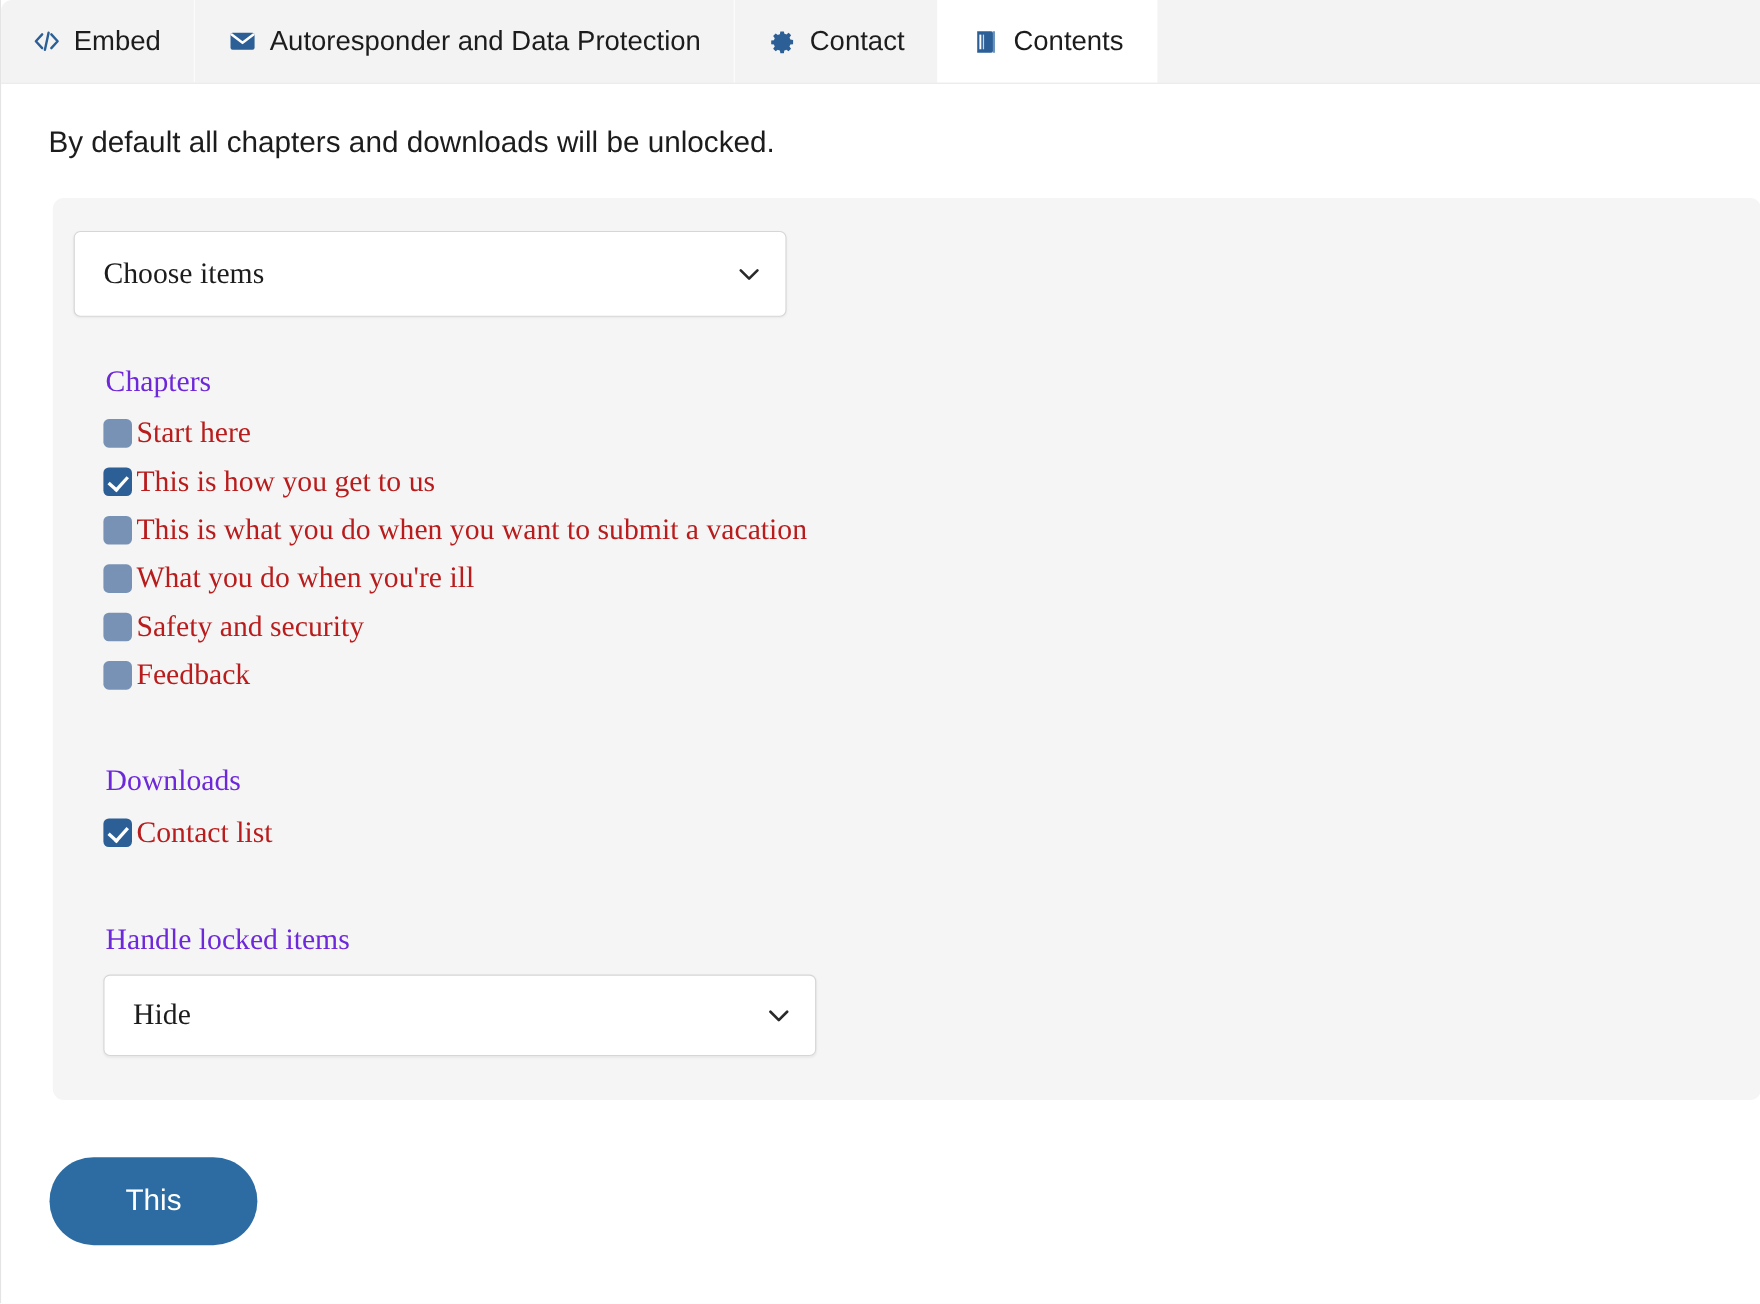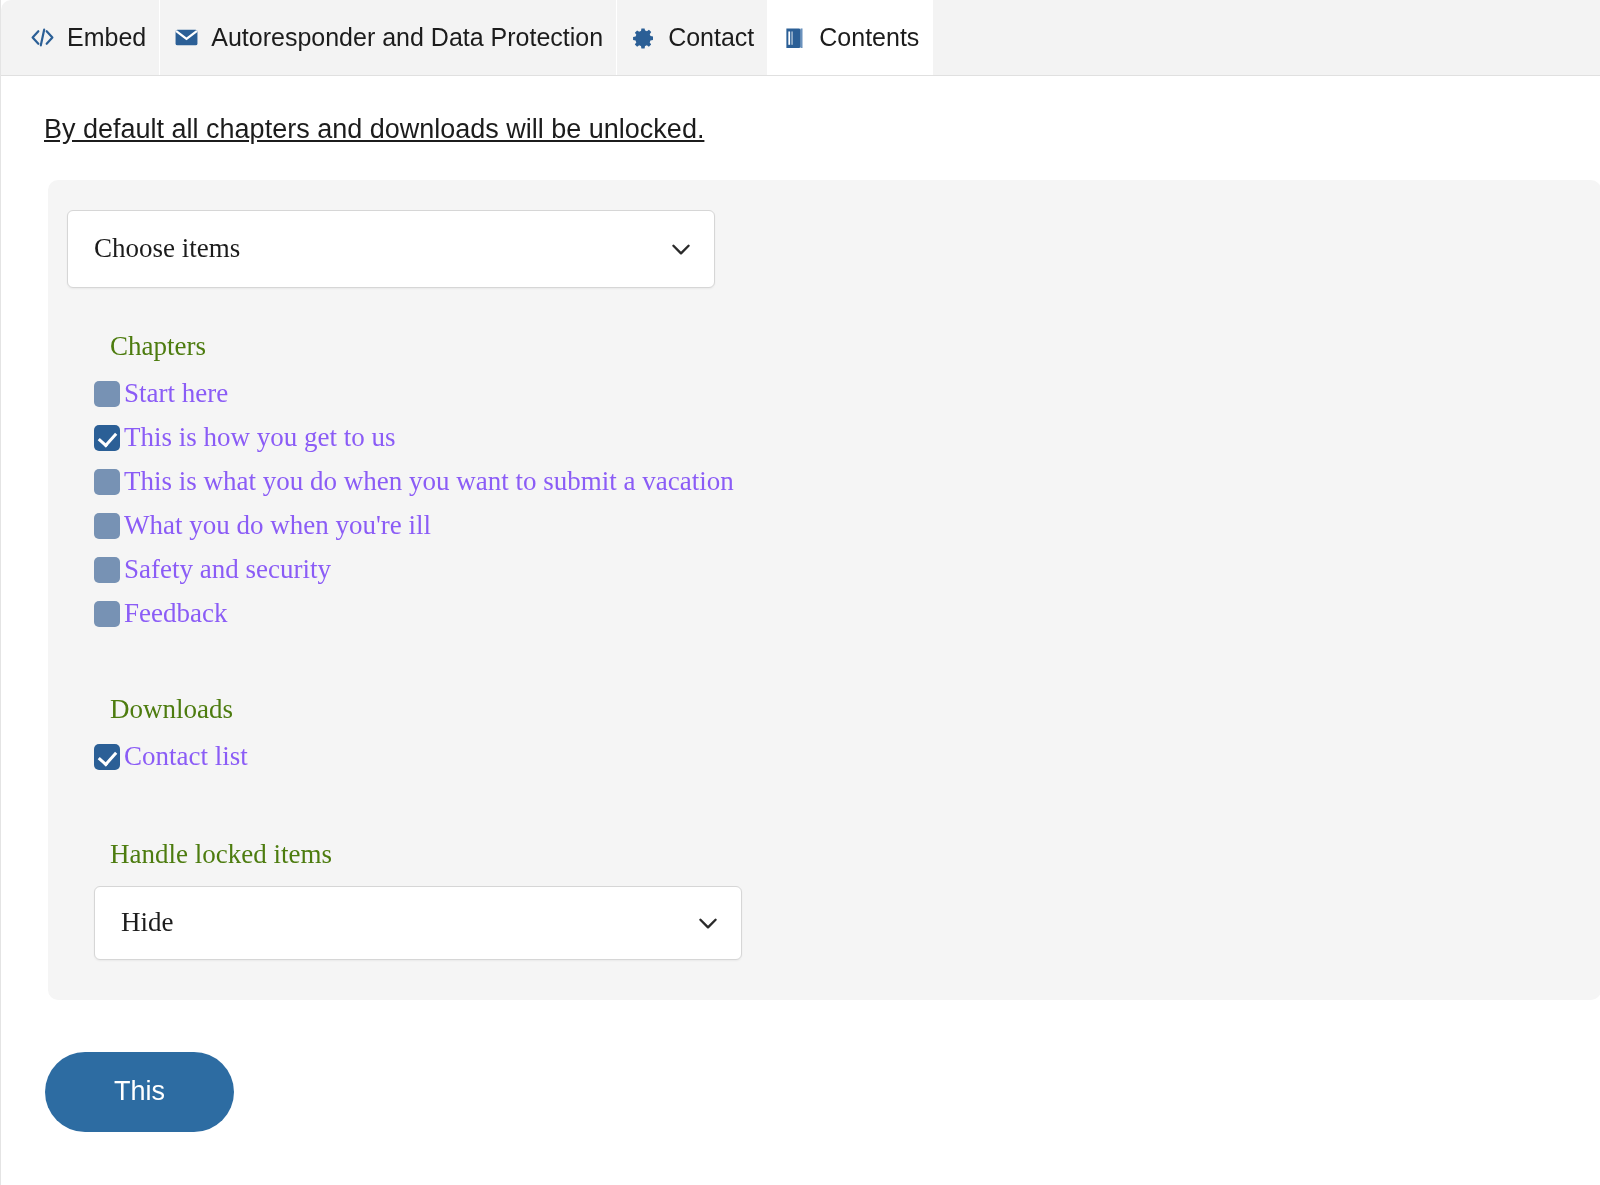--- a/index.html
+++ b/index.html
@@ -34,21 +34,21 @@
     height: 76px;
     display: flex;
     align-items: stretch;
     background: #ffffff;
     border-bottom: 1px solid #e0e0e0;
   }
   .tab {
     display: flex;
     align-items: center;
     gap: 11px;
-    padding: 0 13px;
+    padding: 0 30px;
     background: #f3f3f3;
     font-size: 25px;
     line-height: 1;
     color: #1c1c1c;
     cursor: pointer;
     border-right: 1px solid #ffffff;
     white-space: nowrap;
     position: relative;
   }
   .tab:first-child {
@@ -74,21 +74,20 @@
     background: #f3f3f3;
     border-bottom: 0;
   }
 
   
   .intro {
     padding: 32px 36px 0 43px;
     font-size: 27px;
     line-height: 1.62;
     color: #1c1c1c;
-    text-decoration: underline;
   }
   .intro p { margin: 0; }
 
   
   .card {
     position: relative;
     margin: 28px 0 0 47px;
     width: 1553px;
     min-height: 795px;
     background: #f5f5f5;
@@ -128,22 +127,22 @@
     transform: translateY(-50%);
     width: 26px;
     height: 26px;
     color: #2a2a2a;
     pointer-events: none;
   }
   .chev svg { display: block; }
 
   .group-label {
     font-size: 27px;
-    color: #4d7c0f;
-    margin-left: 62px;
+    color: #6d28d9;
+    margin-left: 48px;
   }
   .chapters-label { margin-top: 43px; }
   .downloads-label { margin-top: 58px; }
   .handle-label { margin-top: 60px; margin-bottom: 16px; }
 
   .check-list { margin-top: 10px; }
   .check-row {
     display: flex;
     align-items: center;
     margin-left: 46px;
@@ -169,21 +168,21 @@
     top: 4px;
     width: 8px;
     height: 14px;
     border: solid #ffffff;
     border-width: 0 3.4px 3.4px 0;
     transform: rotate(42deg);
   }
   .check-label {
     font-size: 27px;
     line-height: 1;
-    color: #8b5cf6;
+    color: #b91c1c;
   }
 
   
   .save-row {
     margin: 52px 0 0 44px;
   }
   .save-btn {
     display: inline-flex;
     align-items: center;
     justify-content: center;

